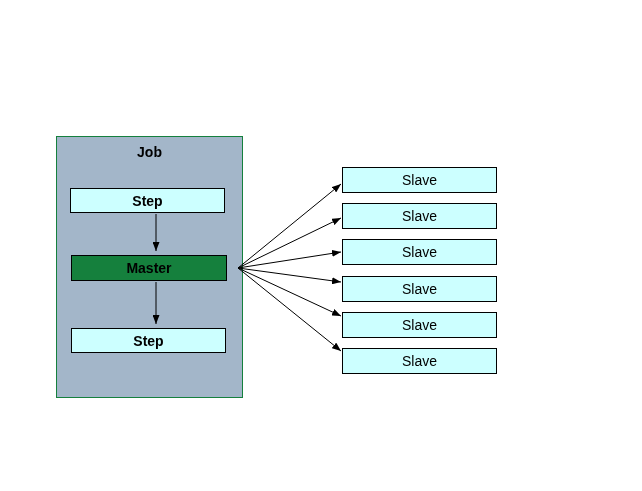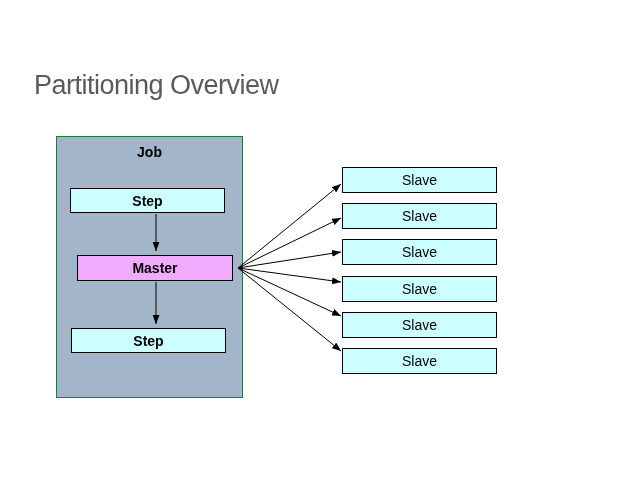--- a/index.html
+++ b/index.html
@@ -48,21 +48,21 @@
     position: absolute;
     display: flex;
     align-items: center;
     justify-content: center;
     font-size: 14px;
     font-weight: bold;
     color: #000000;
     border: 1px solid #000000;
   }
   .step-top    { left: 13px; top: 51px;  width: 153px; height: 23px; background: #CCFFFF; }
-  .master-node { left: 14px; top: 118px; width: 154px; height: 24px; background: #f0abfc; margin-left: 6px; }
+  .master-node { left: 14px; top: 118px; width: 154px; height: 24px; background: #15803d; }
   .step-bottom { left: 14px; top: 191px; width: 153px; height: 23px; background: #CCFFFF; }
   .slave {
     position: absolute;
     left: 342px;
     width: 153px;
     height: 24px;
     background: #CCFFFF;
     border: 1px solid #000000;
     display: flex;
     align-items: center;
@@ -84,21 +84,20 @@
     width: 642px;
     height: 491px;
     pointer-events: none;
   }
 </style>
 </head>
 <body>
 
 <div class="slide">
 
-  <div class="title">Partitioning Overview</div>
 
   <div class="job">
     <div class="job-label">Job</div>
     <div class="node step-top">Step</div>
     <div class="node master-node">Master</div>
     <div class="node step-bottom">Step</div>
   </div>
 
   <div class="slave s1">Slave</div>
   <div class="slave s2">Slave</div>

